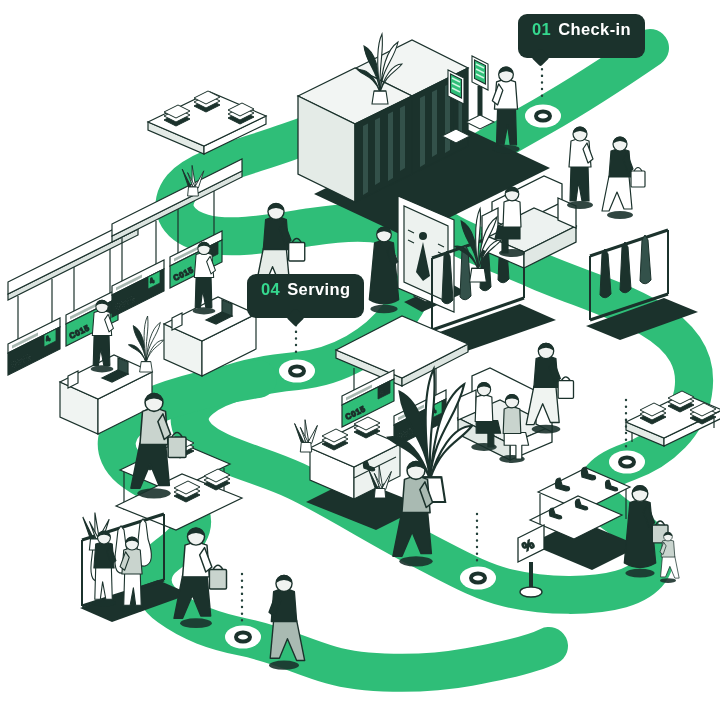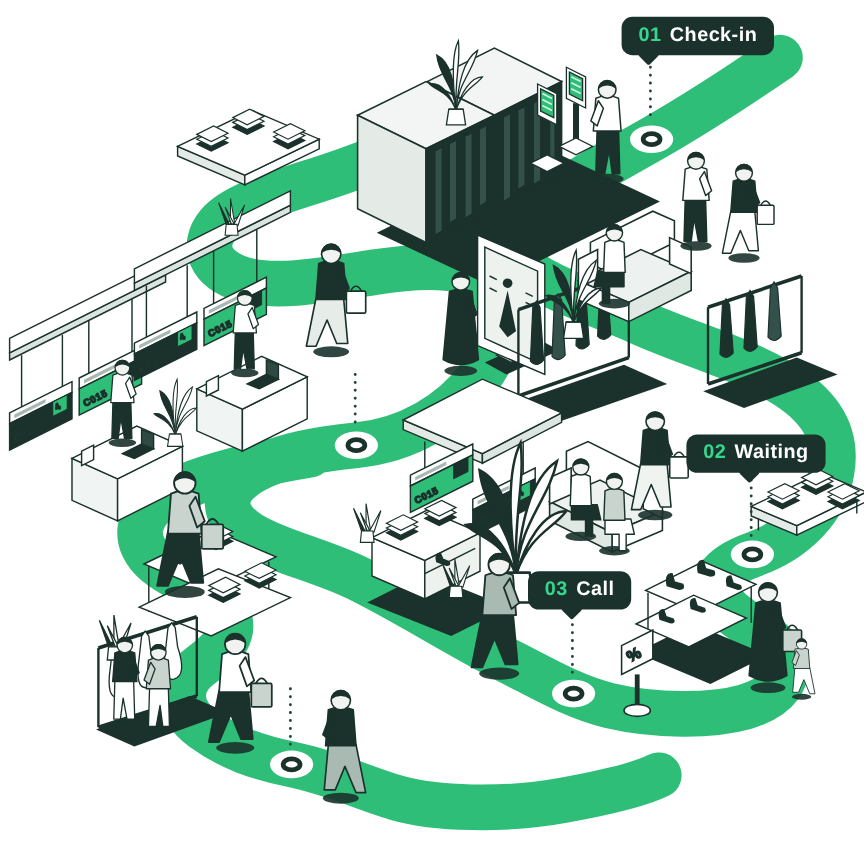--- a/index.html
+++ b/index.html
@@ -1,20 +1,20 @@
 <!DOCTYPE html>
 <html><head>
 <meta charset="utf-8">
 <style>
   html,body{margin:0;padding:0;background:#fff;}
   .stage{position:relative;width:720px;height:720px;background:#fff;overflow:hidden;
          font-family:"Liberation Sans",sans-serif;}
   .stage svg.scene{position:absolute;left:0;top:0;}
   .lbl{position:absolute;z-index:5;background:#1B322C;color:#fff;border-radius:9px;
-       padding:7px 14px 8px;font-weight:700;font-size:16.5px;line-height:1;
+       padding:7px 14px 20px;font-weight:700;font-size:16.5px;line-height:1;
        letter-spacing:.4px;white-space:nowrap;}
   .lbl .n{color:#35D78E;margin-right:7px;}
   .lbl .ptr{position:absolute;bottom:-6px;width:13px;height:13px;background:#1B322C;
        transform:rotate(45deg);border-radius:2px;}
   .code-t{font-weight:700;font-size:8px;letter-spacing:.6px;}
   .num-t{font-weight:700;font-size:7.5px;}
   .pct-t{font-weight:700;font-size:13px;}
 </style>
 </head>
 <body>
@@ -491,22 +491,18 @@
     <line x1="477" y1="514" x2="477" y2="564"></line>
     <line x1="296" y1="312" x2="296" y2="357"></line>
     <line x1="242" y1="574" x2="242" y2="622"></line>
   </g>
 </svg>
 
 <div class="lbl" style="left:518px;top:14px;">
   <span class="n">01</span><span>Check-in</span>
   <span class="ptr" style="left:16px;"></span>
 </div>
-<div class="lbl" style="left:572px;top:362px;">
-  <span class="n">02</span><span>Waiting</span>
-  <span class="ptr" style="left:46px;"></span>
+<div class="lbl" style="left:247px;top:274px;">
+  <span class="n">04</span><span>Serving</span>
+  <span class="ptr" style="left:42px;"></span>
 </div>
-<div class="lbl" style="left:440px;top:476px;">
-  <span class="n">03</span><span>Call</span>
-  <span class="ptr" style="left:30px;"></span>
+
 </div>
 
-</div>
-
 </body></html>

